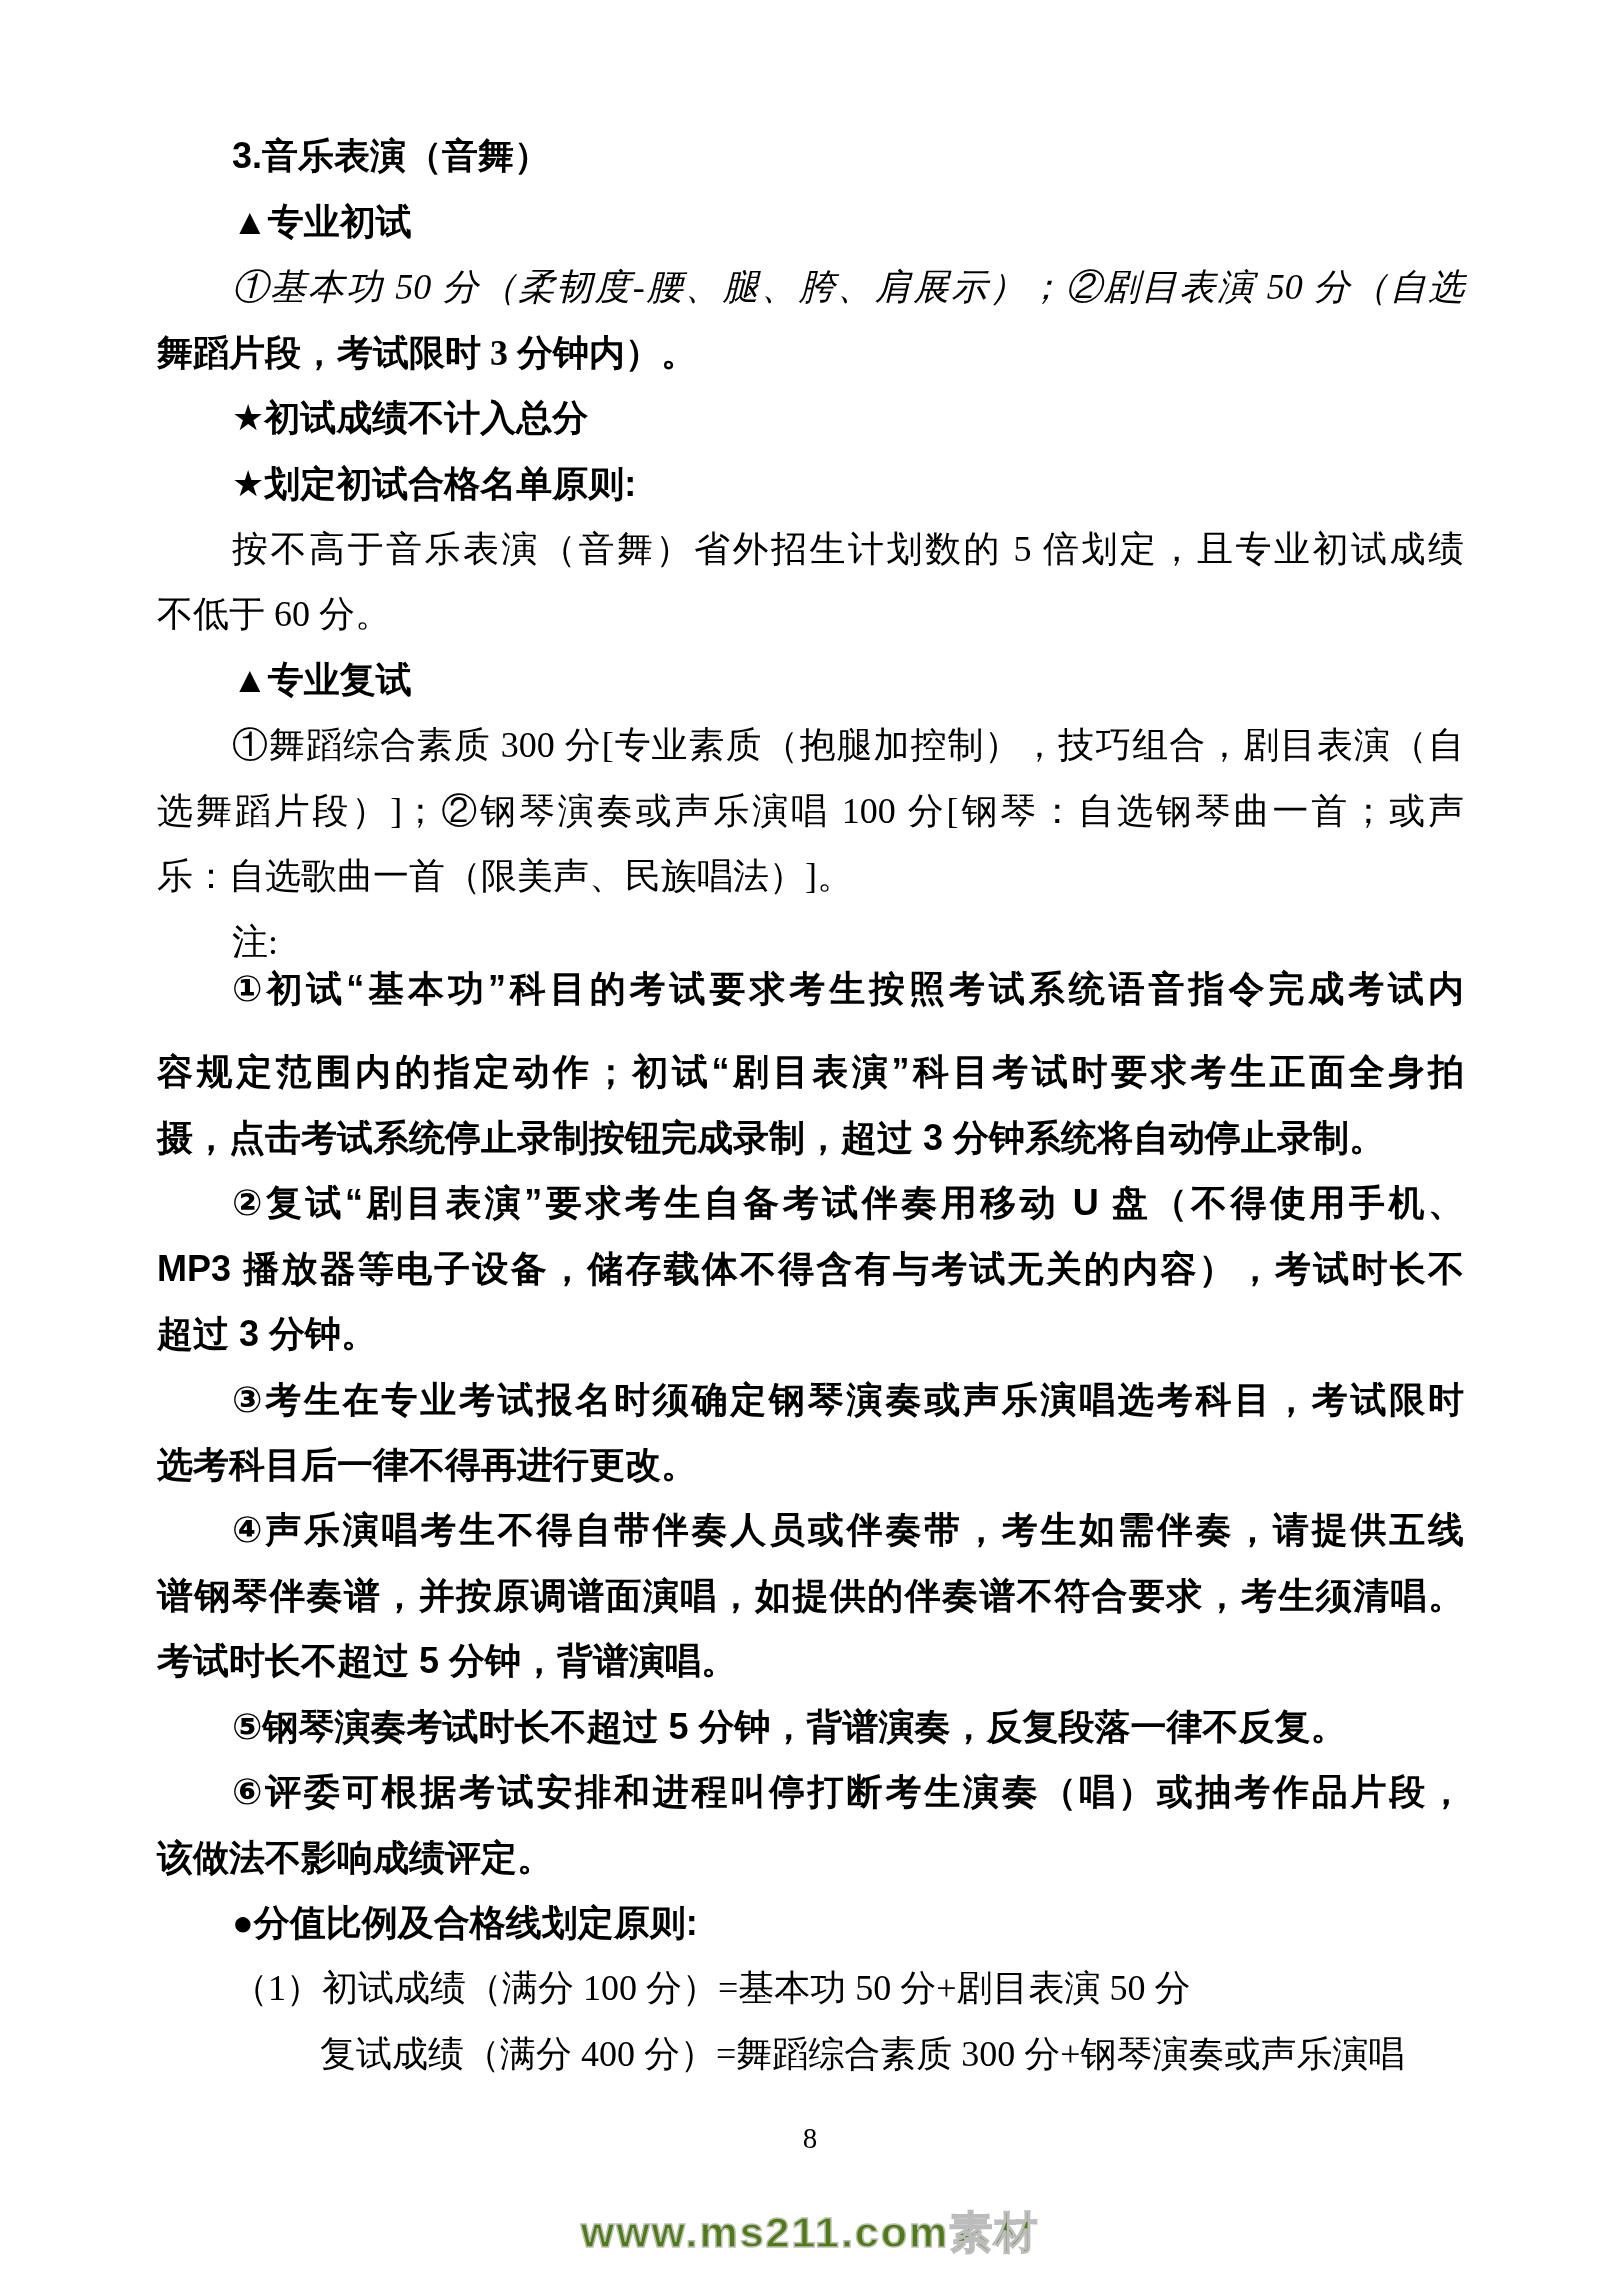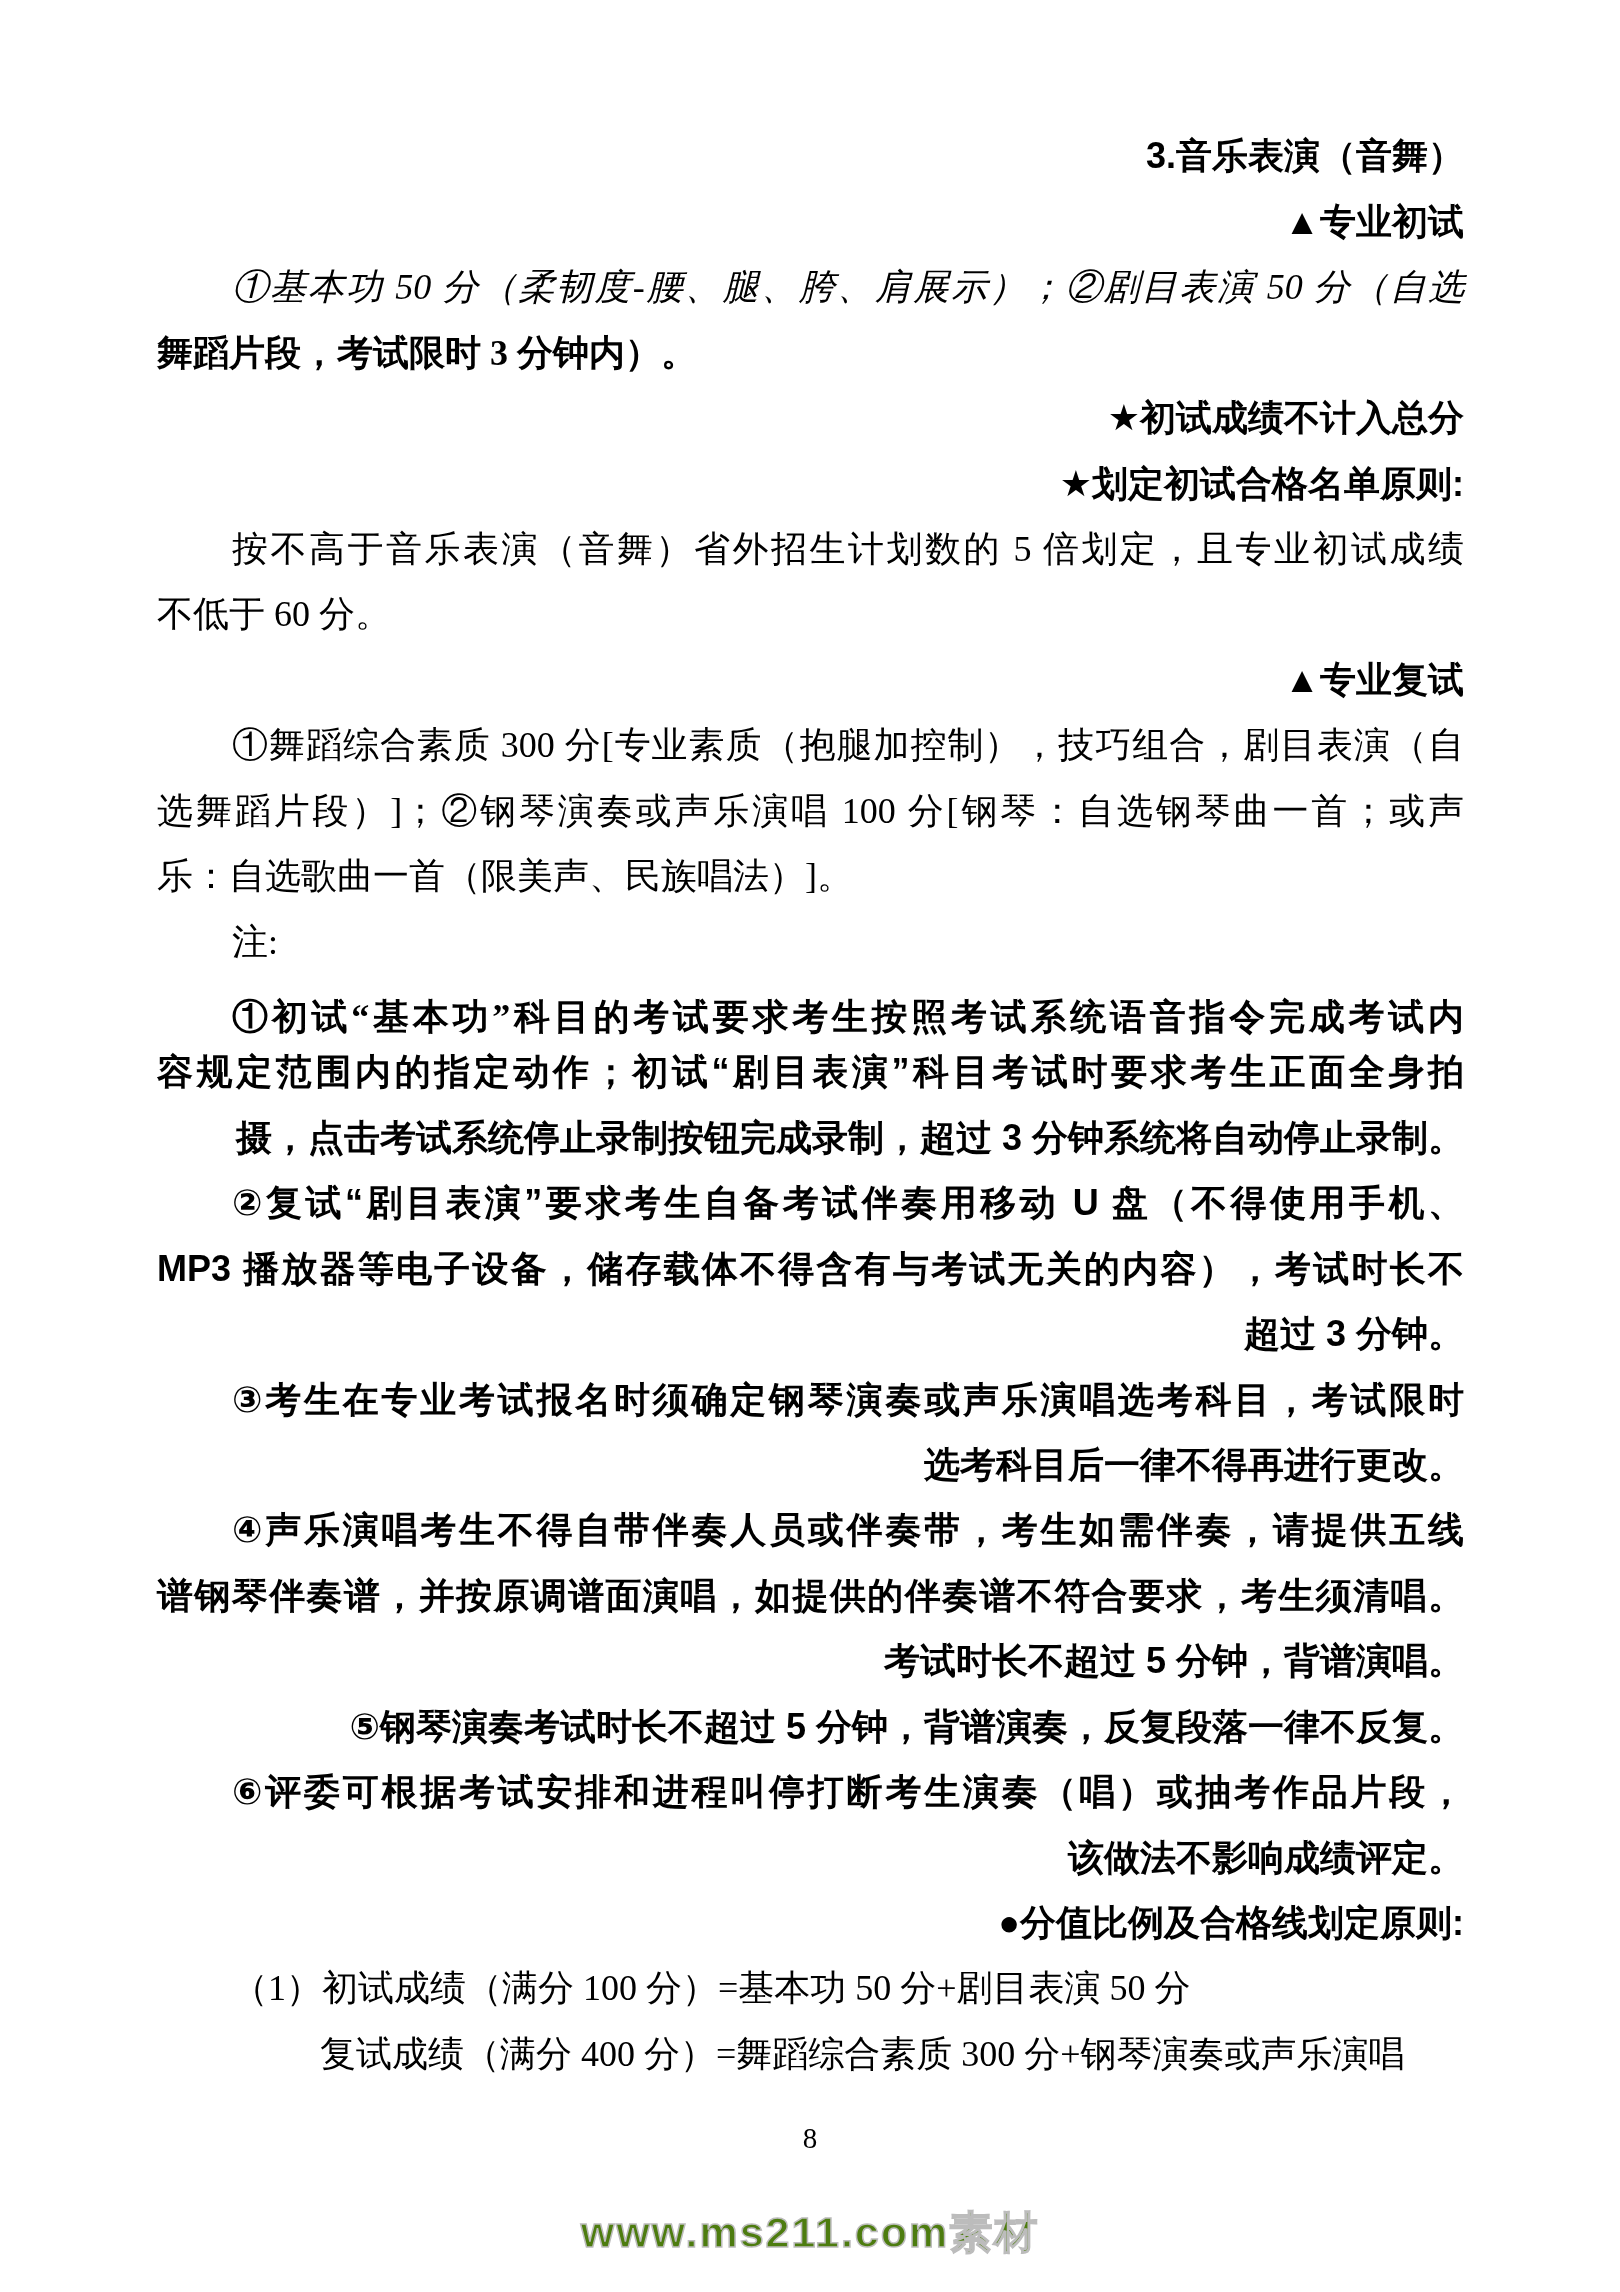--- a/index.html
+++ b/index.html
@@ -24,21 +24,20 @@
     height: 66px;
     font-size: 36px;
     line-height: 66px;
     box-sizing: border-box;
     white-space: normal;
     overflow: visible;
   }
   .text-line.bold {
     font-weight: 700;
     font-family: "Liberation Sans", "DejaVu Sans", sans-serif;
-    text-align: right;
   }
   .text-line.justify {
     text-align: justify;
     text-align-last: justify;
     text-justify: inter-character;
   }
   .text-line.indent-first {
     padding-left: 75px;
   }
   .text-line.indent-deep {
@@ -81,21 +80,21 @@
       <div class="text-line" style="top: 320px; font-weight: bold;">舞蹈片段，考试限时 3 分钟内）。</div>
       <div class="text-line bold indent-first" style="top: 385px;">★初试成绩不计入总分</div>
       <div class="text-line bold indent-first" style="top: 451px;">★划定初试合格名单原则:</div>
       <div class="text-line justify indent-first" style="top: 516px;">按不高于音乐表演（音舞）省外招生计划数的 5 倍划定，且专业初试成绩</div>
       <div class="text-line" style="top: 581px;">不低于 60 分。</div>
       <div class="text-line bold indent-first" style="top: 647px;">▲专业复试</div>
       <div class="text-line justify indent-first" style="top: 712px;">①舞蹈综合素质 300 分[专业素质（抱腿加控制），技巧组合，剧目表演（自</div>
       <div class="text-line justify" style="top: 778px;">选舞蹈片段）]；②钢琴演奏或声乐演唱 100 分[钢琴：自选钢琴曲一首；或声</div>
       <div class="text-line" style="top: 843px;">乐：自选歌曲一首（限美声、民族唱法）]。</div>
       <div class="text-line indent-first" style="top: 909px;">注:</div>
-      <div class="text-line bold justify indent-first" style="top: 984px; font-family: Liberation Serif, serif;">①初试“基本功”科目的考试要求考生按照考试系统语音指令完成考试内</div>
+      <div class="text-line bold justify indent-first" style="top: 956px;">①初试“基本功”科目的考试要求考生按照考试系统语音指令完成考试内</div>
       <div class="text-line bold justify" style="top: 1039px;">容规定范围内的指定动作；初试“剧目表演”科目考试时要求考生正面全身拍</div>
       <div class="text-line bold" style="top: 1105px;">摄，点击考试系统停止录制按钮完成录制，超过 3 分钟系统将自动停止录制。</div>
       <div class="text-line bold justify indent-first" style="top: 1170px;">②复试“剧目表演”要求考生自备考试伴奏用移动 U 盘（不得使用手机、</div>
       <div class="text-line bold justify" style="top: 1236px;">MP3 播放器等电子设备，储存载体不得含有与考试无关的内容），考试时长不</div>
       <div class="text-line bold" style="top: 1301px;">超过 3 分钟。</div>
       <div class="text-line bold justify indent-first" style="top: 1367px;">③考生在专业考试报名时须确定钢琴演奏或声乐演唱选考科目，考试限时</div>
       <div class="text-line bold" style="top: 1432px;">选考科目后一律不得再进行更改。</div>
       <div class="text-line bold justify indent-first" style="top: 1497px;">④声乐演唱考生不得自带伴奏人员或伴奏带，考生如需伴奏，请提供五线</div>
       <div class="text-line bold justify" style="top: 1563px;">谱钢琴伴奏谱，并按原调谱面演唱，如提供的伴奏谱不符合要求，考生须清唱。</div>
       <div class="text-line bold" style="top: 1628px;">考试时长不超过 5 分钟，背谱演唱。</div>

